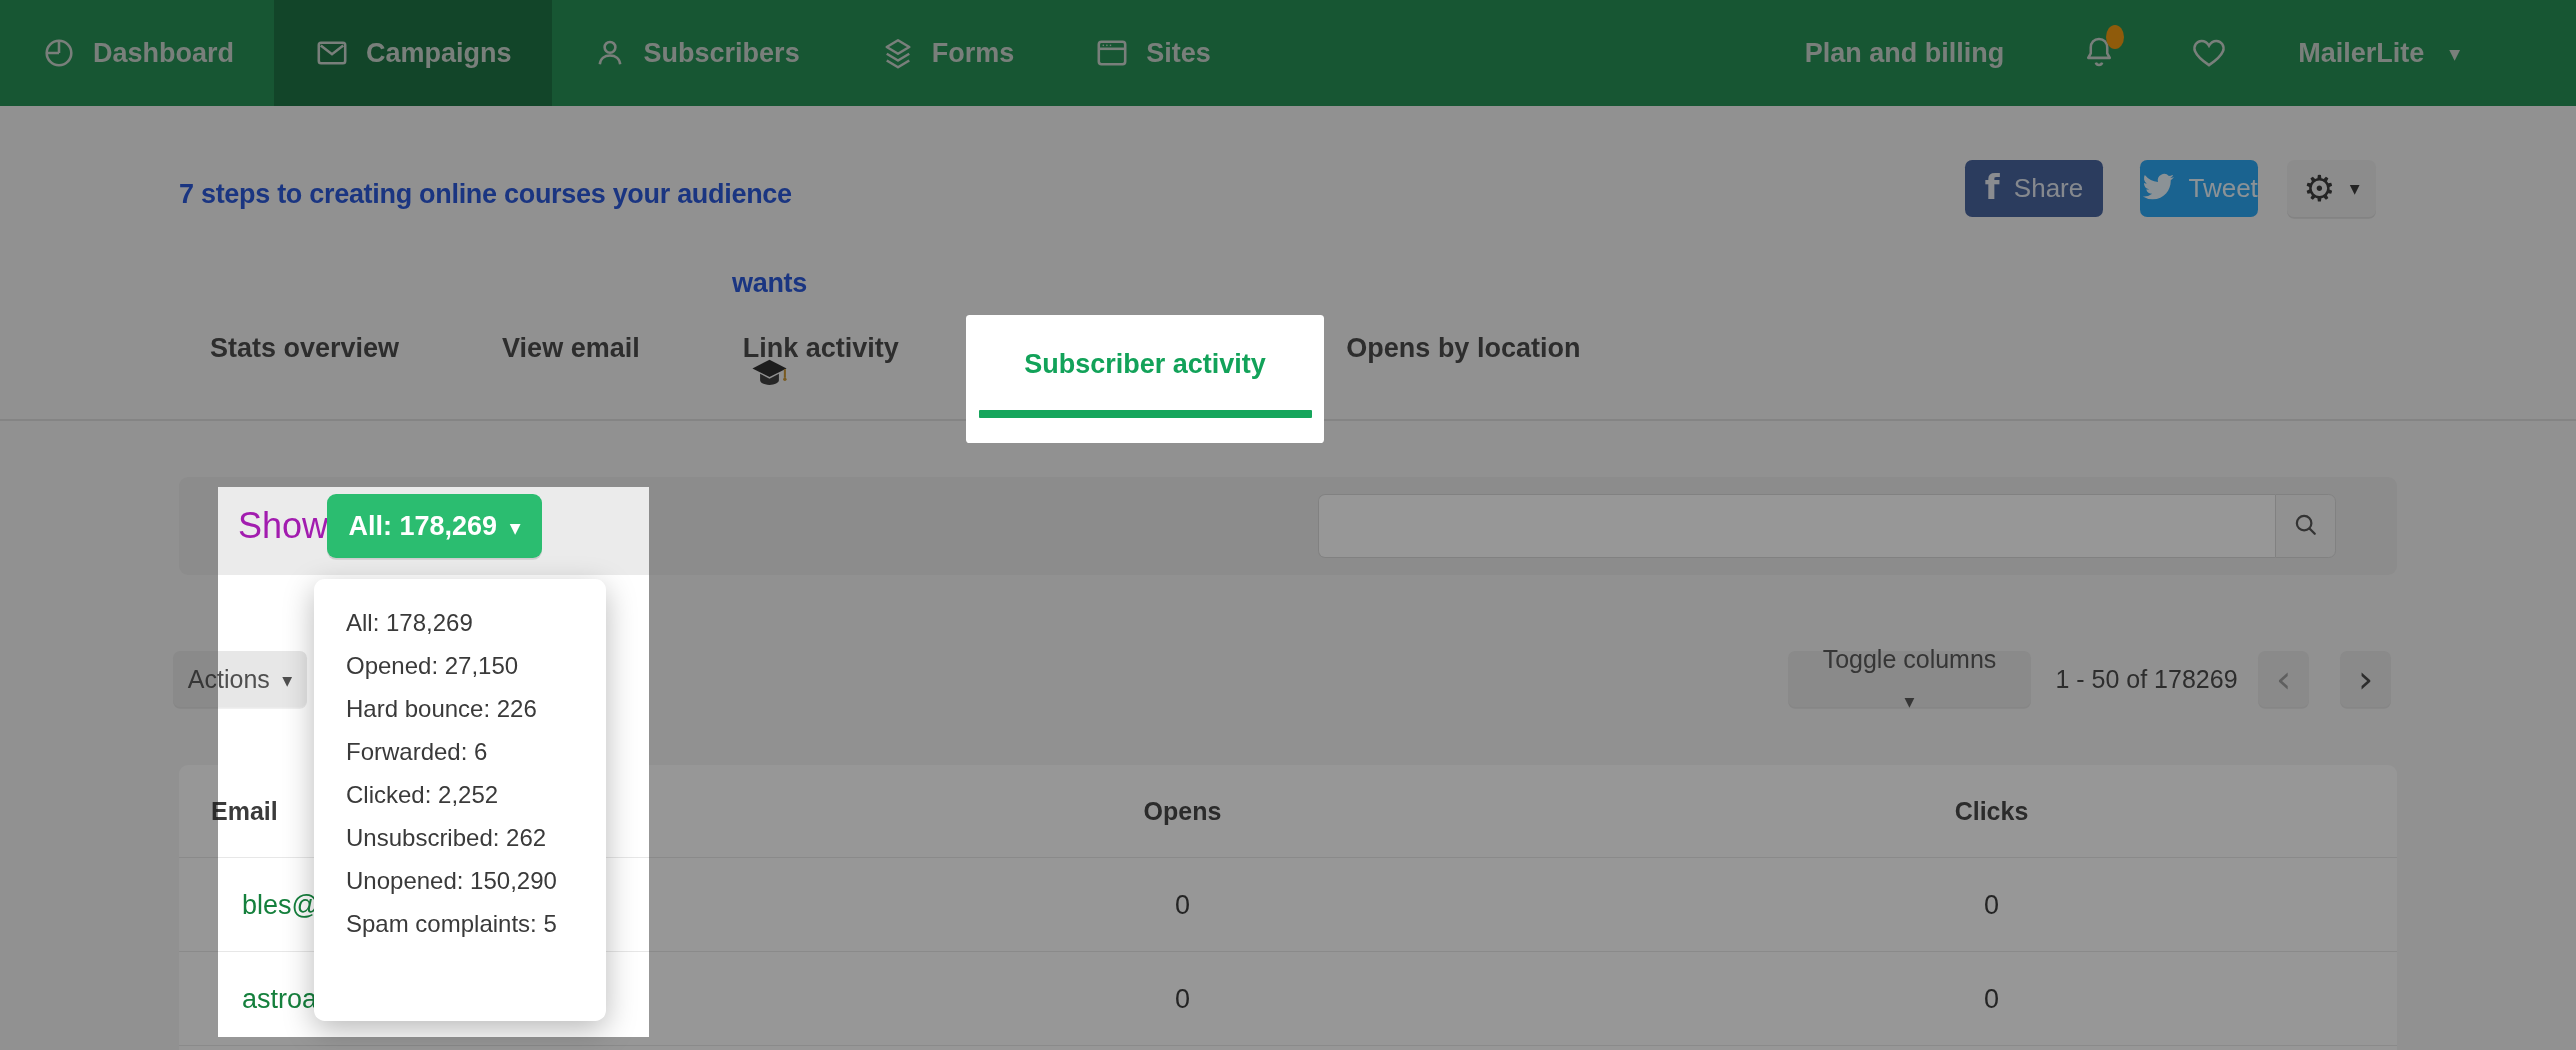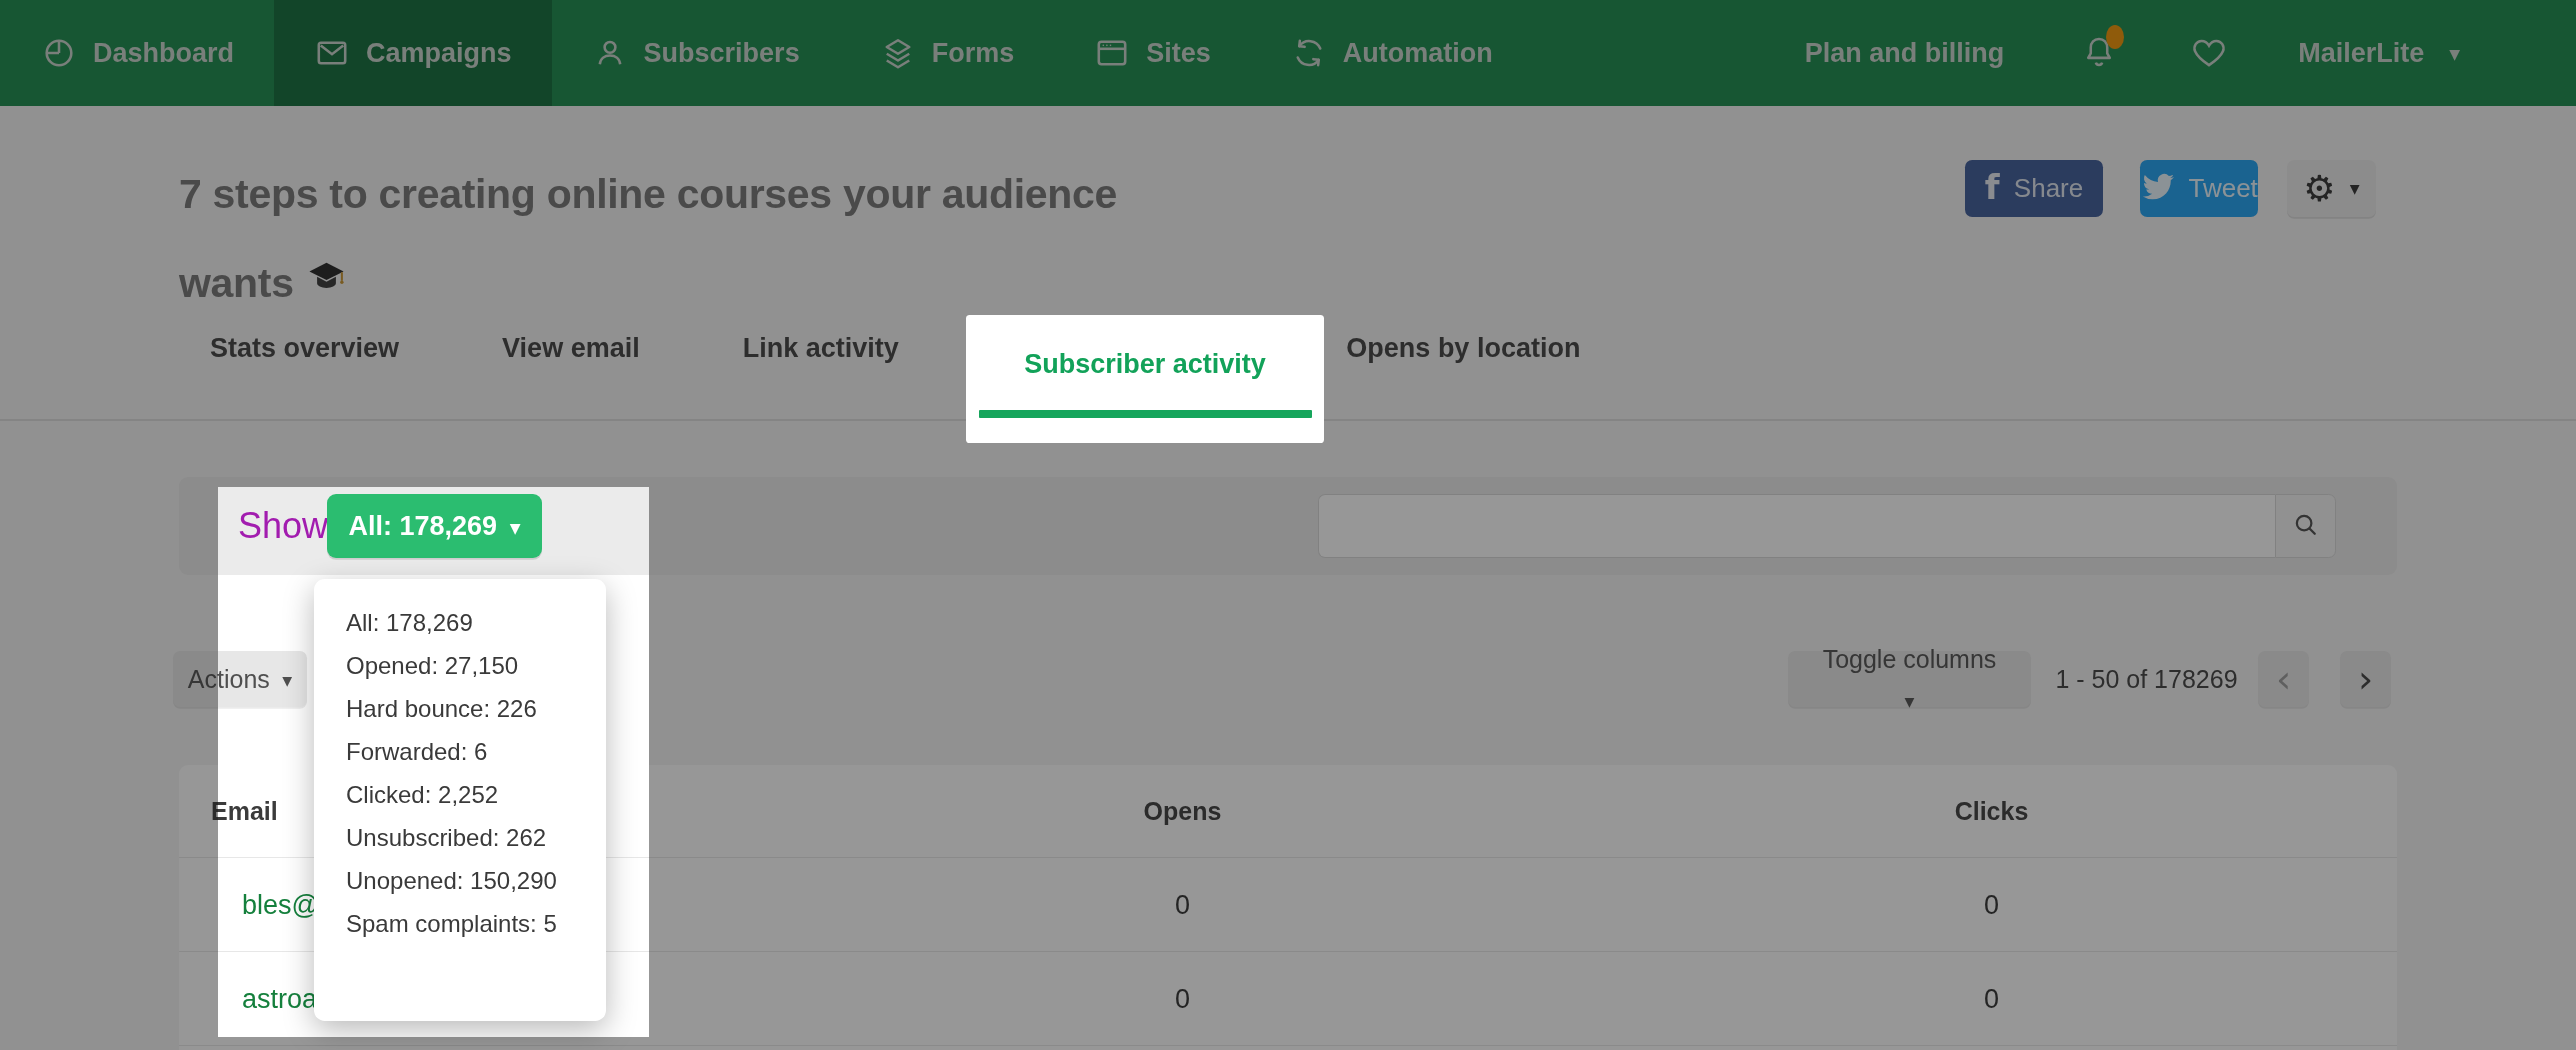--- a/index.html
+++ b/index.html
@@ -17,22 +17,22 @@
   .nav-right .plan{ font-size:27px; font-weight:700; cursor:pointer; }
   .nav-right .bell-wrap{ position:relative; margin-left:76px; cursor:pointer; }
   .nav-right .dot{ position:absolute; top:-7.2px; right:-5.4px; width:18px; height:24px; border-radius:50%; background:#f09300; }
   .nav-right .heart-wrap{ margin-left:72px; cursor:pointer; }
   .nav-right .account{ margin-left:70px; display:flex; align-items:center; gap:25px; cursor:pointer; }
   .nav-right .account-name{ font-size:27px; font-weight:700; }
   .icon-glyph{ font-family:"DejaVu Sans", sans-serif; }
   .nav-caret{ font-size:21.5px; color:#c9d4cc; }
 
   
-  .page-title{ position:absolute; left:179px; top:150px; width:1181px; font-size:41px; font-weight:700; color:#737373; line-height:89px; letter-spacing:-0.3px; }
-  .title-line2{ display:flex; align-items:center; gap:12.5px; }
+  .page-title{ position:absolute; left:179px; top:150px; width:1181px; font-size:27px; font-weight:700; color:#1d4ed8; line-height:89px; letter-spacing:-0.3px; }
+  .title-line2{ display:flex; align-items:center; gap:12.5px;flex-direction:column; }
   .hdr-btn{ position:absolute; top:160px; height:57px; border-radius:7.2px; display:flex; align-items:center; justify-content:center; gap:14.3px; cursor:pointer; }
   .btn-share{ left:1965px; width:138px; background:#3b5998; color:#dfe5ef; font-size:26px; }
   .btn-share .fb-f{ font-size:34px; font-weight:700; color:#e8ecf2; margin-top:-3.6px; }
   .btn-tweet{ left:2140px; width:118px; background:#1da1f2; color:#eaf6fd; font-size:26px; }
   .btn-gear{ left:2287px; width:89px; background:#ececec; box-shadow:0 1.8px 0 rgba(0,0,0,0.10); }
   .btn-gear .gear-glyph{ font-size:36px; color:#2f2f2f; line-height:1; }
   .btn-gear .caret{ font-size:19.7px; color:#2f2f2f; }
 
   
   .tabs-row{ position:absolute; left:210px; top:333px; display:flex; gap:103px; font-size:27px; font-weight:700; color:#3f3f3f; }
@@ -136,31 +136,20 @@
       <span class="nav-icon">
         <svg width="36" height="36" viewBox="0 0 24 24" fill="none" stroke="#c9d4cc" stroke-width="1.7">
             <rect x="3.2" y="4.5" width="17.6" height="15" rx="1.8"></rect>
             <path d="M3.2 9.2h17.6"></path>
             <circle cx="6.2" cy="6.9" r="0.55" fill="#c9d4cc" stroke="none"></circle>
             <circle cx="8.6" cy="6.9" r="0.55" fill="#c9d4cc" stroke="none"></circle>
             <circle cx="11" cy="6.9" r="0.55" fill="#c9d4cc" stroke="none"></circle>
           </svg>
       </span>
       <span>Sites</span>
-    </div>
-    <div class="nav-item">
-      <span class="nav-icon">
-        <svg width="36" height="36" viewBox="0 0 24 24" fill="none" stroke="#c9d4cc" stroke-width="1.7" stroke-linecap="round" stroke-linejoin="round">
-            <path d="M19.5 9A8 8 0 0 0 5.6 7.4"></path>
-            <path d="M5.9 3.9l-.4 3.6 3.6.4"></path>
-            <path d="M4.5 15a8 8 0 0 0 13.9 1.6"></path>
-            <path d="M18.1 20.1l.4-3.6-3.6-.4"></path>
-          </svg>
-      </span>
-      <span>Automation</span>
     </div>
 
     <div class="nav-right">
       <span class="plan">Plan and billing</span>
       <span class="bell-wrap">
         <span>
           <svg width="38" height="38" viewBox="0 0 24 24" fill="none" stroke="#c9d4cc" stroke-width="1.6" stroke-linejoin="round">
               <path d="M12 3.8c3.1 0 5.2 2.3 5.2 5.4v3.6l1.6 2.9H5.2l1.6-2.9V9.2c0-3.1 2.1-5.4 5.2-5.4z"></path>
               <path d="M10 18.7a2.1 2.1 0 0 0 4 0"></path>
             </svg>

